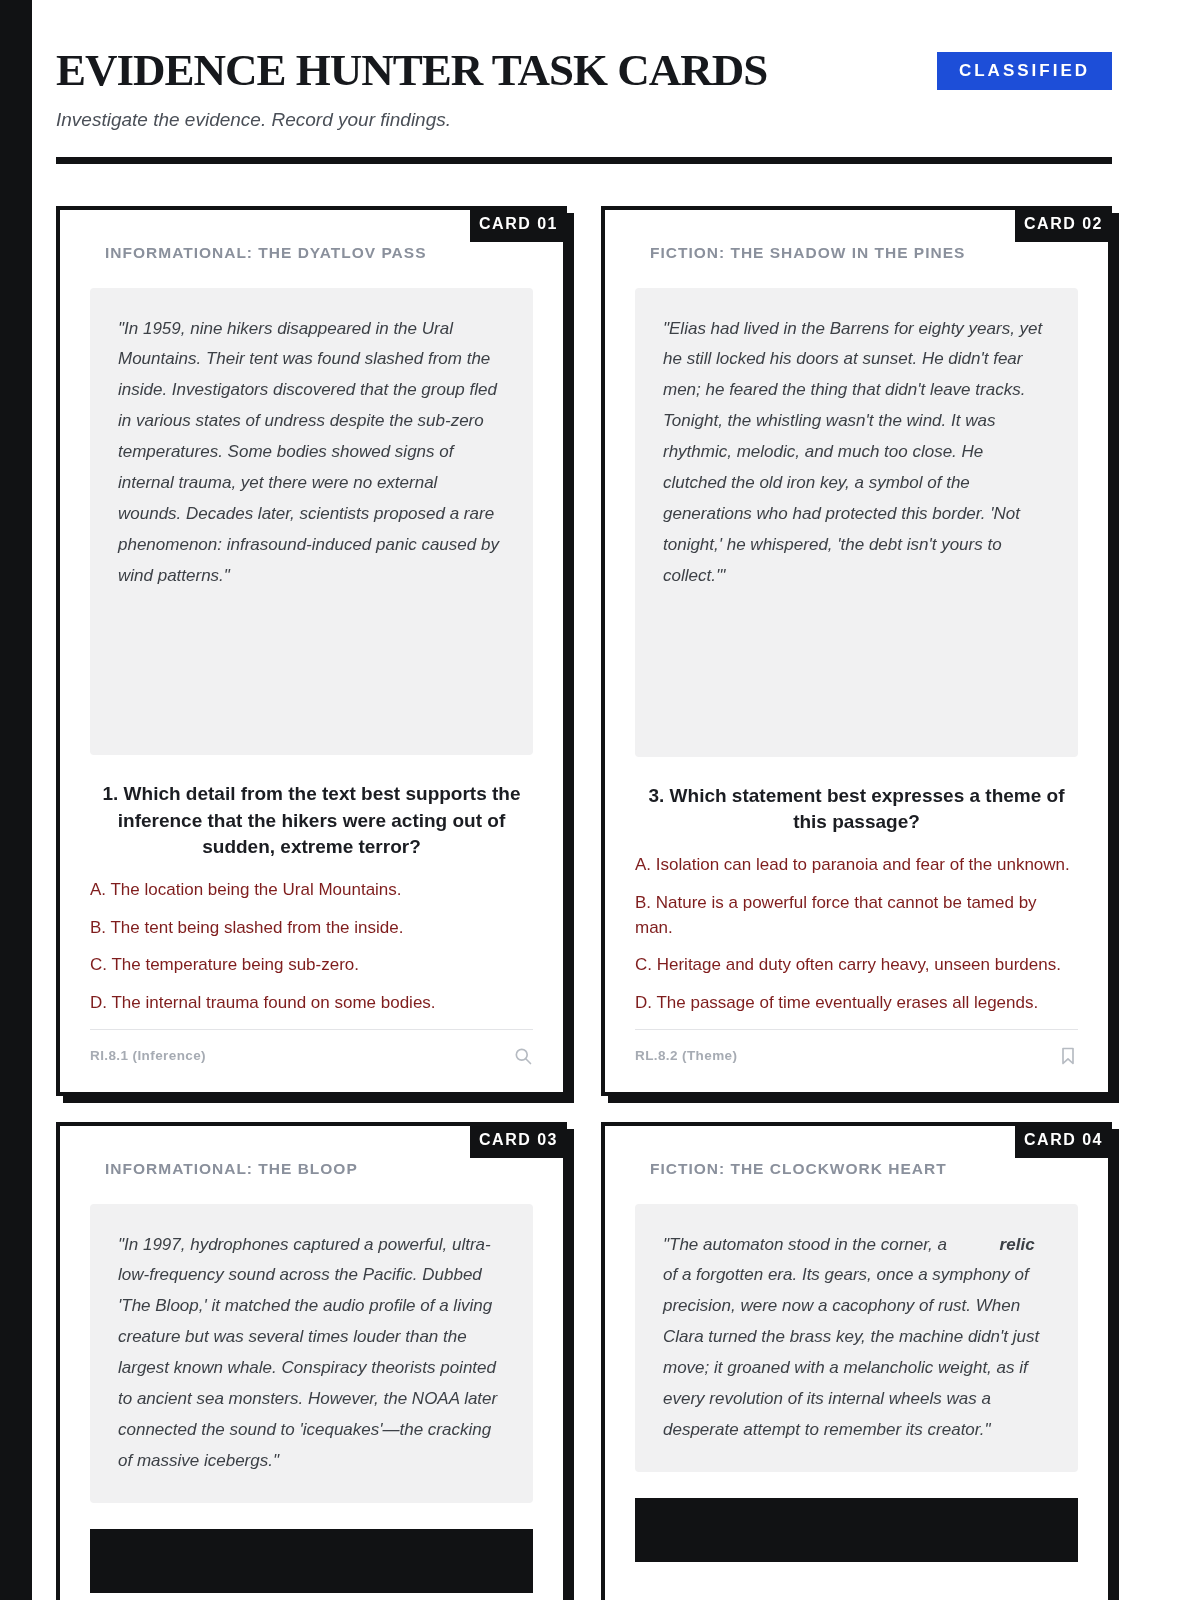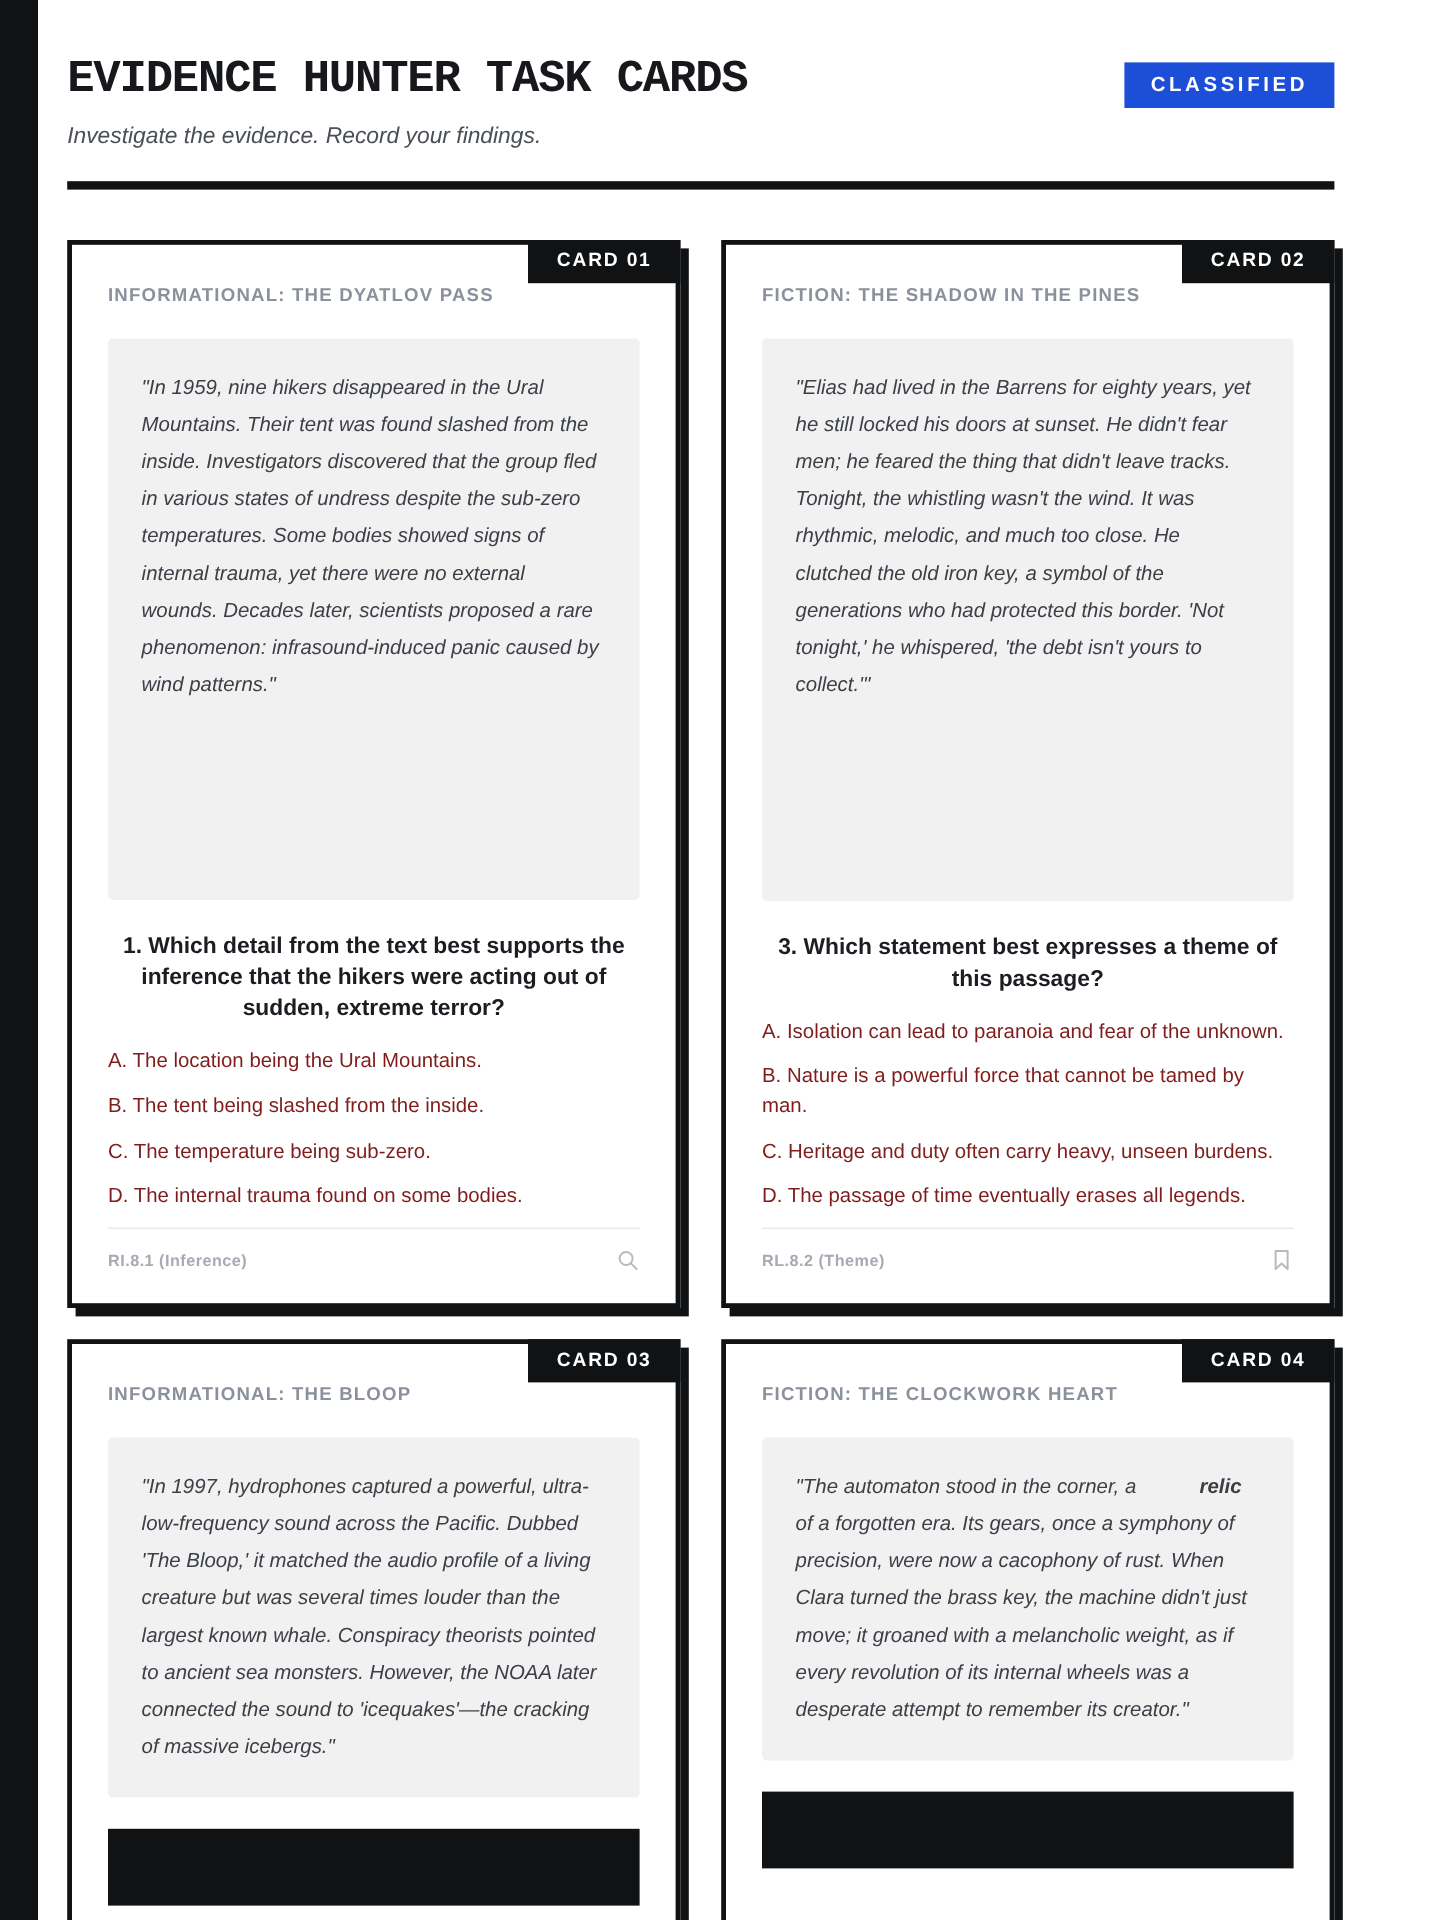--- a/index.html
+++ b/index.html
@@ -10,22 +10,22 @@
     color: #202124;
   }
   .accent-bar {
     position: fixed; left: 0; top: 0;
     width: 32px; height: 1600px; background: #111214;
   }
   .page { margin-left: 32px; padding: 46px 88px 0 24px; }
 
   .header-row { display: flex; justify-content: space-between; align-items: flex-start; }
   h1.title {
-    font-family: Liberation Mono, monospace;
-    font-size: 38px; font-weight: 800; letter-spacing: -1px; color: #16181c;
+    font-family: Liberation Serif, serif;
+    font-size: 45px; font-weight: 800; letter-spacing: -1px; color: #16181c;
     line-height: 1.1;
   }
   .badge {
     background: #1d4ed8; color: #ffffff;
     font-weight: 700; font-size: 17px; letter-spacing: 3px;
     padding: 9px 22px; margin-top: 6px; white-space: nowrap;
   }
   .subtitle { font-style: italic; font-size: 19px; color: #4a4f57; margin-top: 13px; }
   .rule { height: 7px; background: #111214; margin-top: 26px; }
 
@@ -40,25 +40,25 @@
     box-shadow: 7px 7px 0 #111214;
     padding: 30px 30px 26px;
     display: flex; flex-direction: column;
     height: 890px;
   }
   .card.clip { height: auto; min-height: 460px; }
   .tab {
     position: absolute; top: -4px; right: -4px;
     background: #111214; color: #ffffff;
     font-weight: 700; font-size: 16px; letter-spacing: 1.5px;
-    padding: 9px 24px;
+    padding: 9px 9px;
   }
   .card-heading {
     color: #8a909c; font-size: 15.5px; font-weight: 700;
-    letter-spacing: 1px; margin: 4px 0 26px;
+    letter-spacing: 1px; margin: 4px 15px 26px;
   }
   .passage {
     background: #f1f1f2; border-radius: 4px;
     padding: 26px 28px;
     font-style: italic; font-size: 17px; line-height: 1.82; color: #3c4046;
     flex-grow: 1;
   }
   .card.clip .passage { flex-grow: 0; }
   .passage .bold-word { font-weight: 700; margin-left: 48px; }
   .question {

